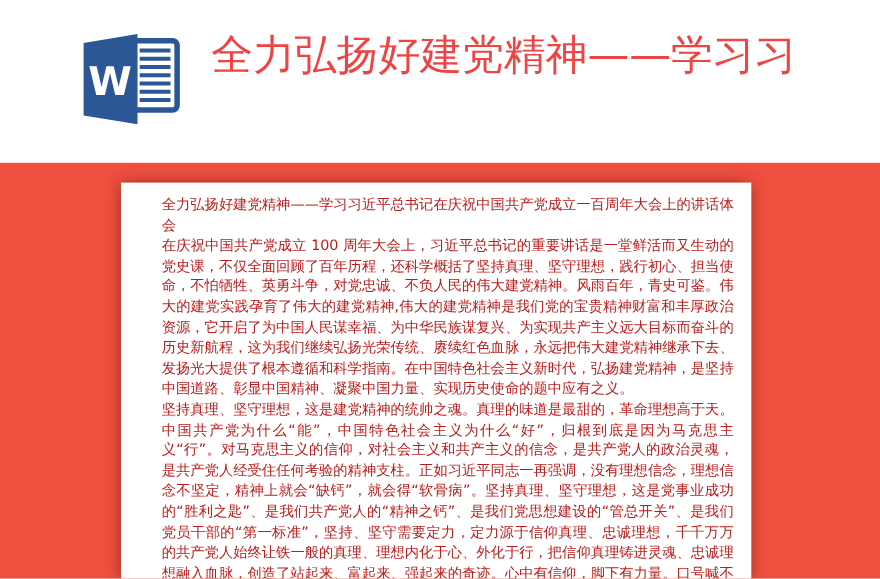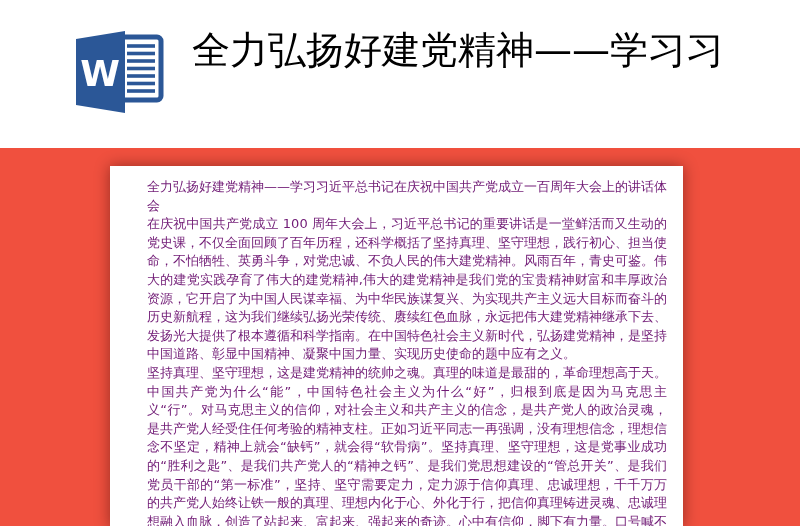--- a/index.html
+++ b/index.html
@@ -11,39 +11,39 @@
   .header{
     position:absolute;left:0;top:0;width:800px;height:148px;
     background:#ffffff;
   }
   .word-icon{
     position:absolute;left:74px;top:30px;width:92px;height:84px;
   }
   .doc-title{
     position:absolute;left:192px;top:27px;
     font-size:38px;line-height:47px;font-weight:500;
-    color:#000000;white-space:nowrap;
+    color:#ef4444;white-space:nowrap;
   }
   .preview{
     position:absolute;left:0;top:148px;width:800px;height:378px;
     background:#f0503e;
   }
   .page{
     position:absolute;left:110px;top:18px;width:573px;height:362px;
     background:#ffffff;
     box-shadow:0 0 14px rgba(40,0,0,0.45);
     box-sizing:border-box;
     padding:12px 16px 0 37px;
     overflow:hidden;
   }
   .page p{
     margin:0;width:520px;
     font-size:13px;line-height:18.6px;
     text-align:justify;text-justify:inter-ideograph;
-    color:#701a75;
+    color:#b91c1c;
     word-break:break-all;
   }
 </style>
 </head>
 <body>
 
 <div class="header">
   <div class="word-icon">
     <svg viewBox="0 0 92 84" width="92" height="84">
 

